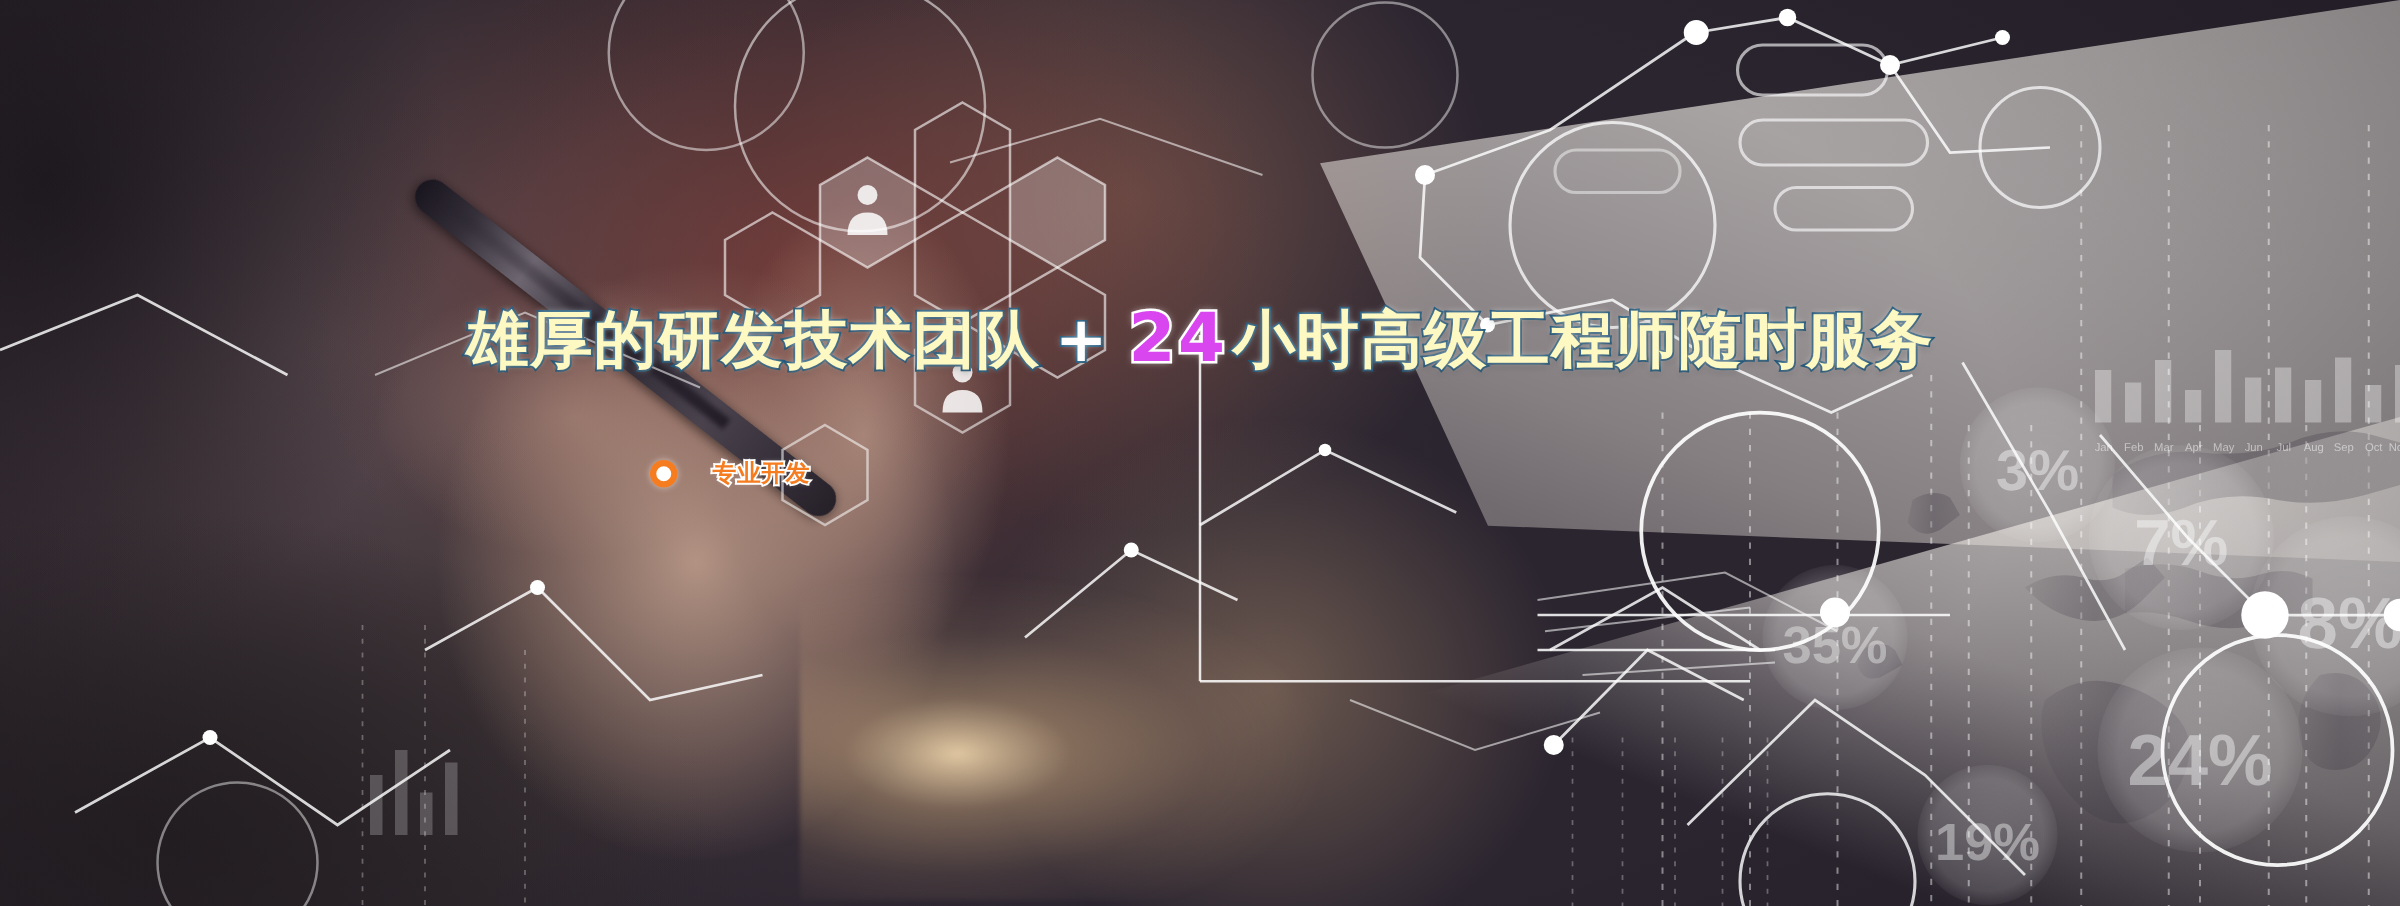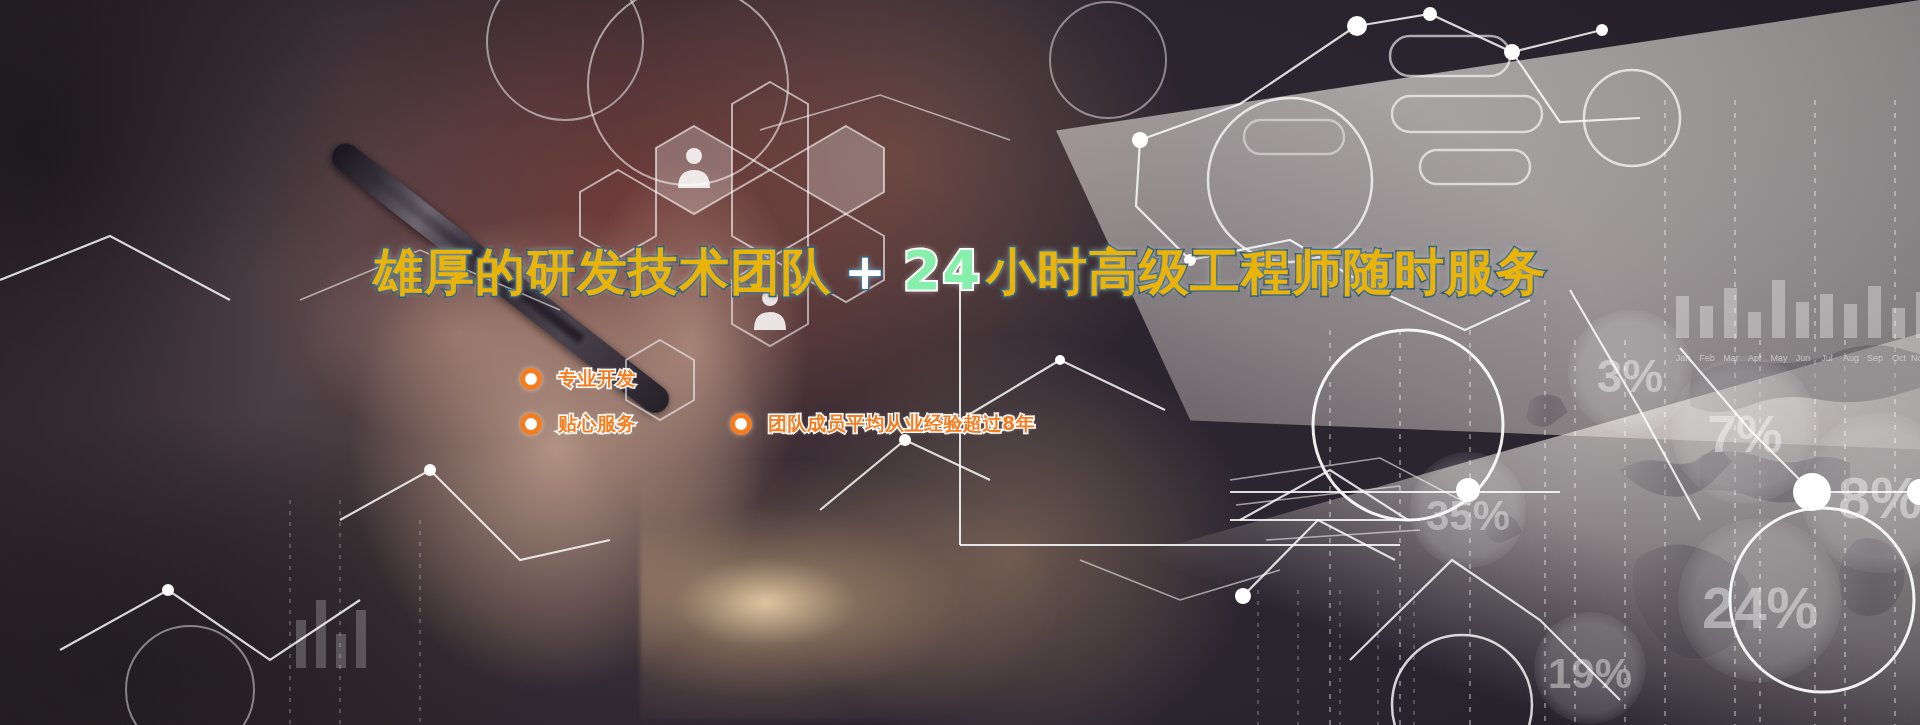--- a/index.html
+++ b/index.html
@@ -90,36 +90,36 @@
     font-weight:bold;
     letter-spacing:1px;
     line-height:1;
     font-family:"DejaVu Sans","Liberation Sans",sans-serif;
   }
   .headline .seg{
     display:inline-block;
     vertical-align:baseline;
   }
   .hl-cn{
-    color:#eab308;
+    color:#fef9c3;
     -webkit-text-stroke:3px #1b5478;
     paint-order:stroke fill;
     text-shadow:
       0 0 6px rgba(255,255,255,.55),
       0 2px 5px rgba(0,0,0,.28);
   }
   .hl-plus{
     color:#ffffff;
     -webkit-text-stroke:3px #1b5478;
     paint-order:stroke fill;
     padding:0 12px;
     text-shadow:0 0 6px rgba(255,255,255,.5);
   }
   .hl-num{
-    color:#86efac;
+    color:#d946ef;
     -webkit-text-stroke:4px #ffffff;
     paint-order:stroke fill;
     font-size:54px;
     letter-spacing:2px;
     padding:0 4px;
     text-shadow:0 0 7px rgba(255,255,255,.75);
   }
 
   .bullets{
     position:absolute;left:520px;top:356px;
@@ -130,21 +130,21 @@
   .bitem.col1{width:210px;}
   .dot{
     width:22px;height:22px;border-radius:50%;
     background:#ffffff;
     border:5px solid #f57c1f;
     box-sizing:border-box;
     flex:0 0 auto;
     box-shadow:0 0 5px rgba(255,255,255,.5);
   }
   .blabel{
-    margin-left:16px;
+    margin-left:28px;
     color:#f57c1f;
     font-size:19px;
     font-weight:bold;
     letter-spacing:.5px;
     -webkit-text-stroke:3px #ffffff;
     paint-order:stroke fill;
     white-space:nowrap;
     font-family:"DejaVu Sans","Liberation Sans",sans-serif;
     text-shadow:0 0 4px rgba(255,255,255,.55);
   }
@@ -391,26 +391,16 @@
       <span class="seg hl-cn">雄厚的研发技术团队</span><span class="seg hl-plus">+</span><span class="seg hl-num">24</span><span class="seg hl-cn">小时高级工程师随时服务</span>
     </div>
 
     <div class="bullets">
       <div class="brow">
         <div class="bitem col1">
           <span class="dot"></span>
           <span class="blabel">专业开发</span>
         </div>
       </div>
-      <div class="brow">
-        <div class="bitem col1">
-          <span class="dot"></span>
-          <span class="blabel">贴心服务</span>
-        </div>
-        <div class="bitem">
-          <span class="dot"></span>
-          <span class="blabel">团队成员平均从业经验超过8年</span>
-        </div>
-      </div>
     </div>
 
   </div>
 </div>
 
 </body></html>

